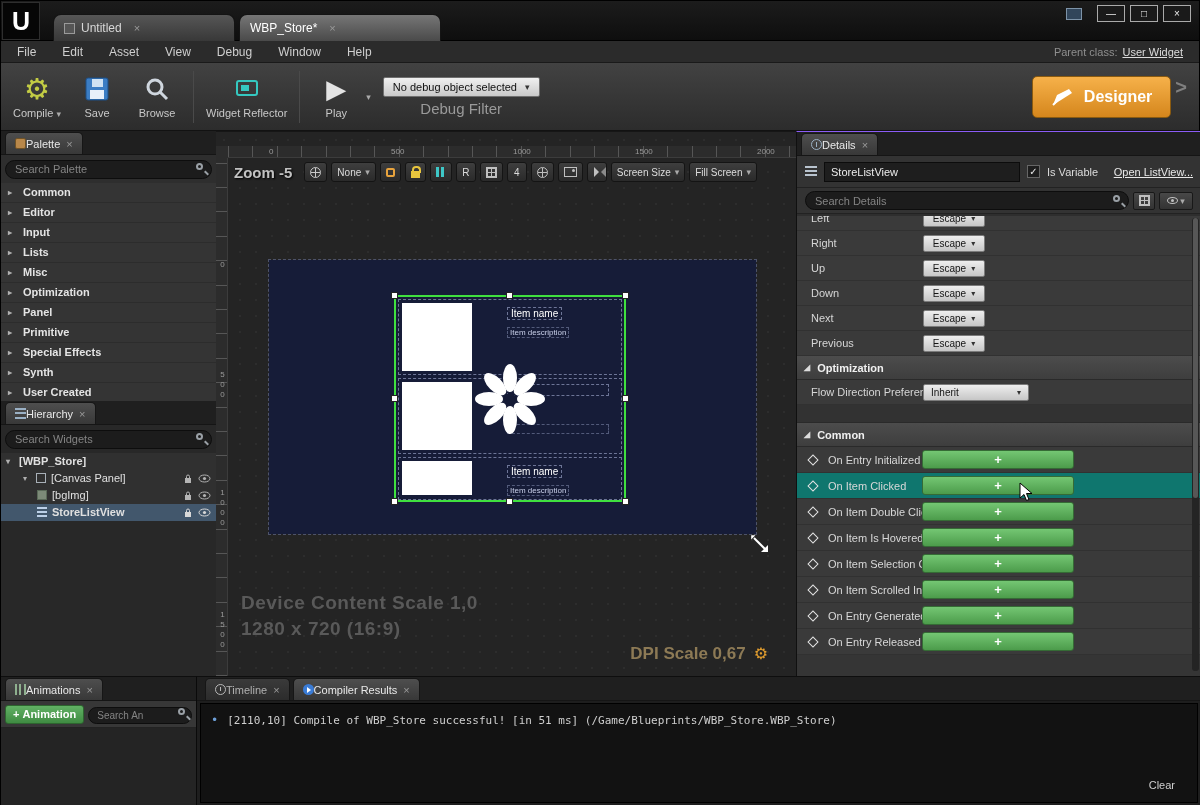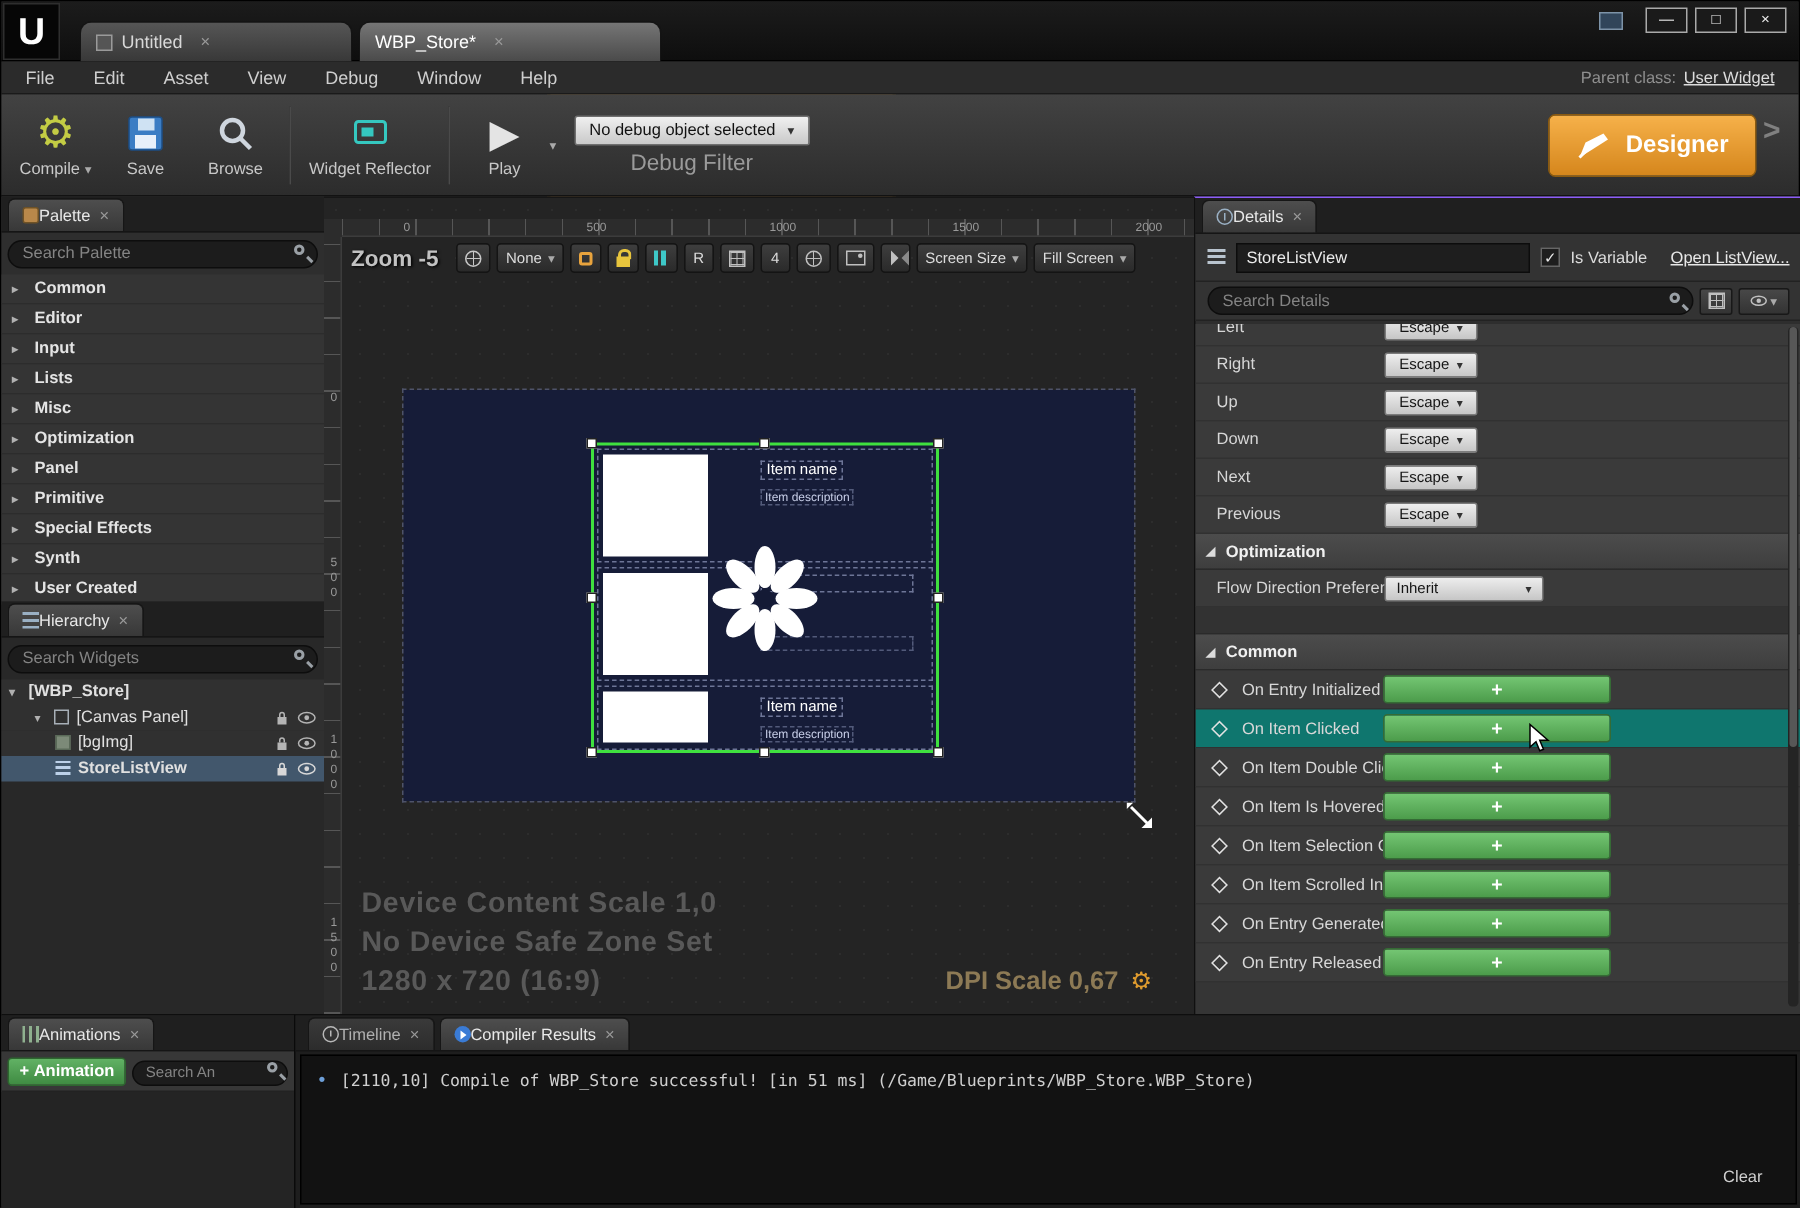--- a/index.html
+++ b/index.html
@@ -495,21 +495,20 @@
     </div>
 
     <svg class="resize-h" width="20" height="20">
       <line x1="4" y1="4" x2="16" y2="16" stroke="#fff" stroke-width="2"></line>
       <polygon points="2,2 9,2 2,9" fill="#fff" transform="translate(0,0) scale(0.6)"></polygon>
       <polygon points="18,18 11,18 18,11" fill="#fff"></polygon>
     </svg>
 
     <div class="vp-info">
       <div>Device Content Scale 1,0</div>
-      <div>No Device Safe Zone Set</div>
       <div>1280 x 720 (16:9)</div>
     </div>
     <div class="dpi">
       <span>DPI Scale 0,67</span>
       <span class="gear2">⚙</span>
     </div>
   </div>
 
   <div class="panel details">
     <div class="tabstrip">

